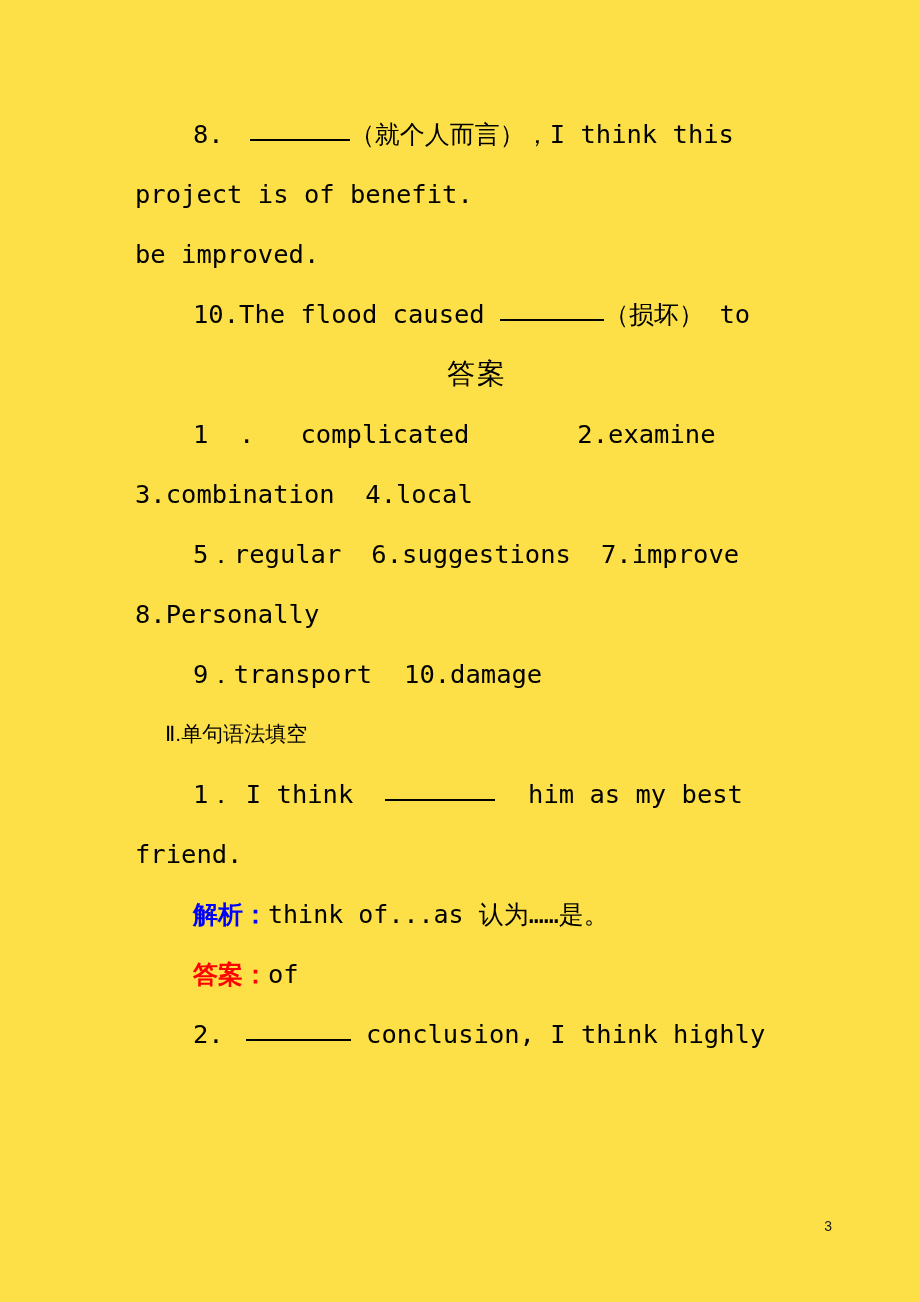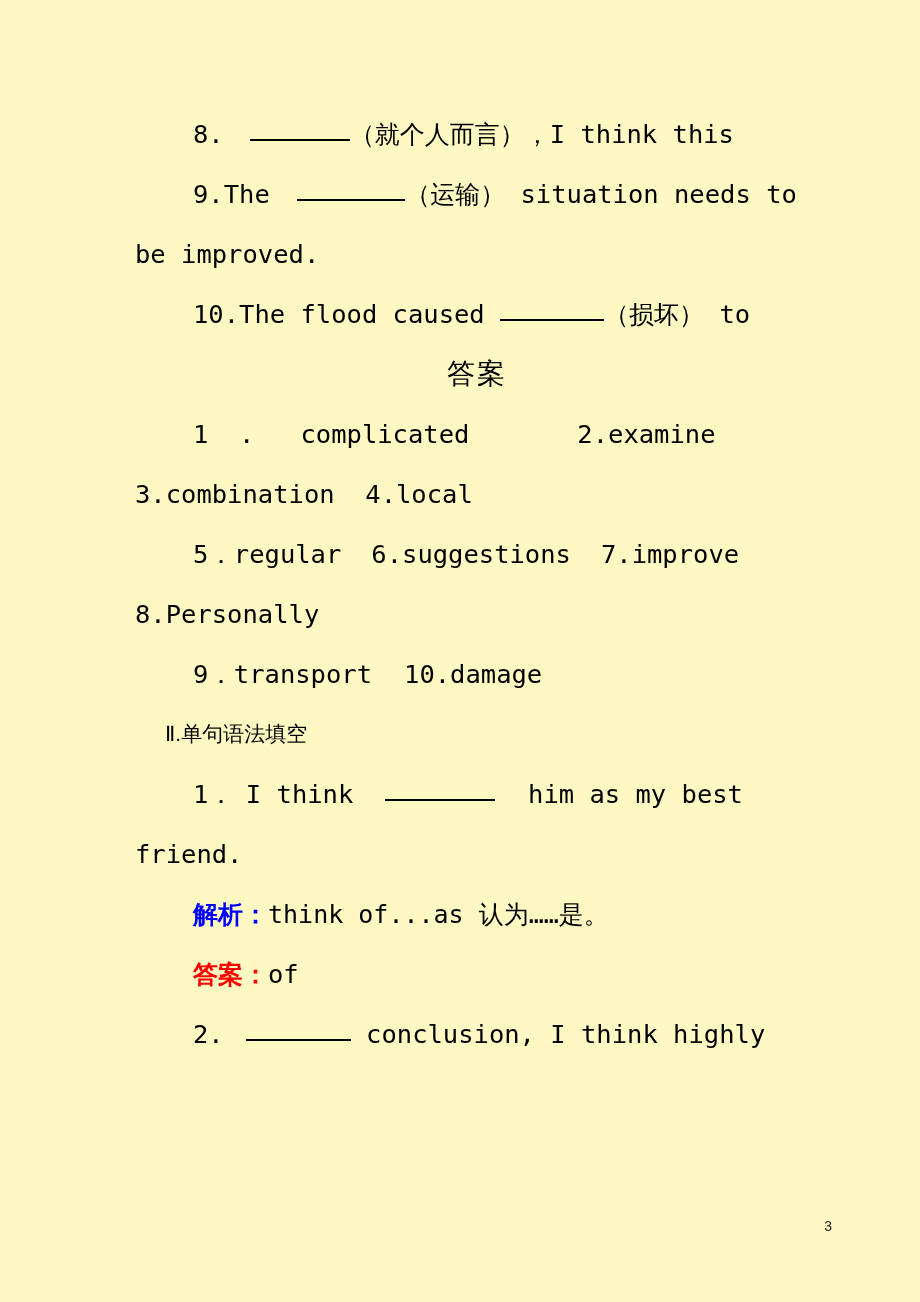--- a/index.html
+++ b/index.html
@@ -15,21 +15,21 @@
     font-family: "DejaVu Sans Mono", monospace;
     color: #000000;
   }
 
   .page {
     position: absolute;
     left: 0;
     top: 0;
     width: 920px;
     height: 1302px;
-    background: #fef9c3;
+    background: #fde047;
   }
 
   .content {
     position: absolute;
     left: 135px;
     top: 104px;
     width: 684px;
   }
 
   
@@ -112,22 +112,22 @@
     color: #222222;
   }
 </style>
 </head>
 <body>
 
 <div class="page">
   <div class="content">
 
     <div class="mix"><span style="display:inline-block;width:58px"></span><span>8.</span><span style="display:inline-block;width:26px"></span><span class="blank w1"></span><span class="cjk">（就个人而言），</span><span>I think this</span></div>
+    <div class="ln">project is of benefit.</div>
 
-    <div class="mix"><span style="display:inline-block;width:58px"></span><span>9.</span><span>The </span><span style="display:inline-block;width:12px"></span><span class="blank w2"></span><span class="cjk">（运输）</span><span> situation needs to</span></div>
     <div class="ln">be improved.</div>
 
     <div class="mix"><span style="display:inline-block;width:58px"></span><span>10.</span><span>The flood caused </span><span class="blank w3"></span><span class="cjk">（损坏）</span><span> to</span></div>
 
     <div class="center-head">答案</div>
 
     <div class="ln"><span style="display:inline-block;width:58px"></span><span>1  .   complicated</span><span style="display:inline-block;width:108px"></span><span>2.examine</span></div>
     <div class="ln">3.combination  4.local</div>
     <div class="ln"><span style="display:inline-block;width:58px"></span><span>5．regular</span><span style="display:inline-block;width:30px"></span><span>6.suggestions</span><span style="display:inline-block;width:30px"></span><span>7.improve</span></div>
     <div class="ln">8.Personally</div>

